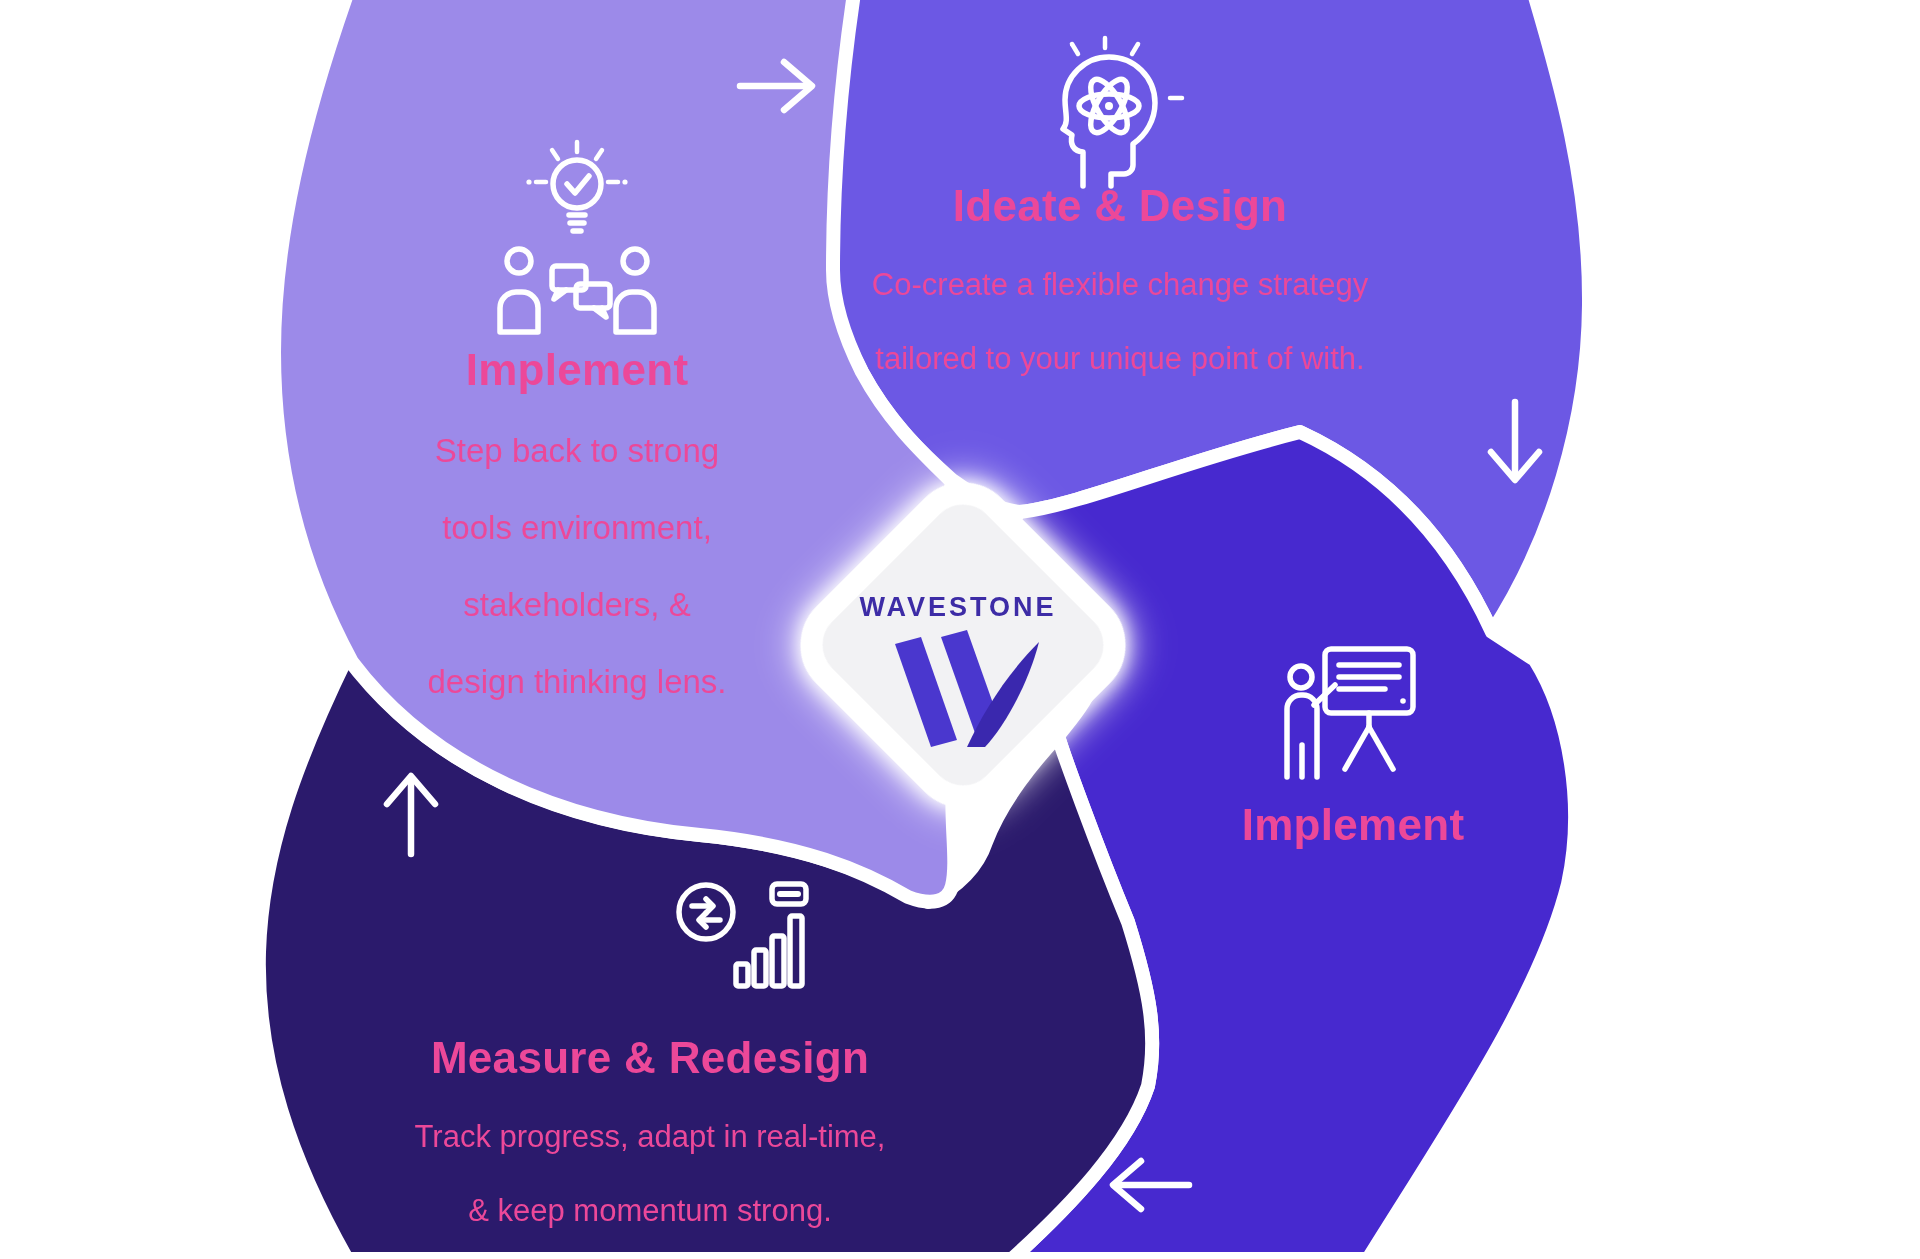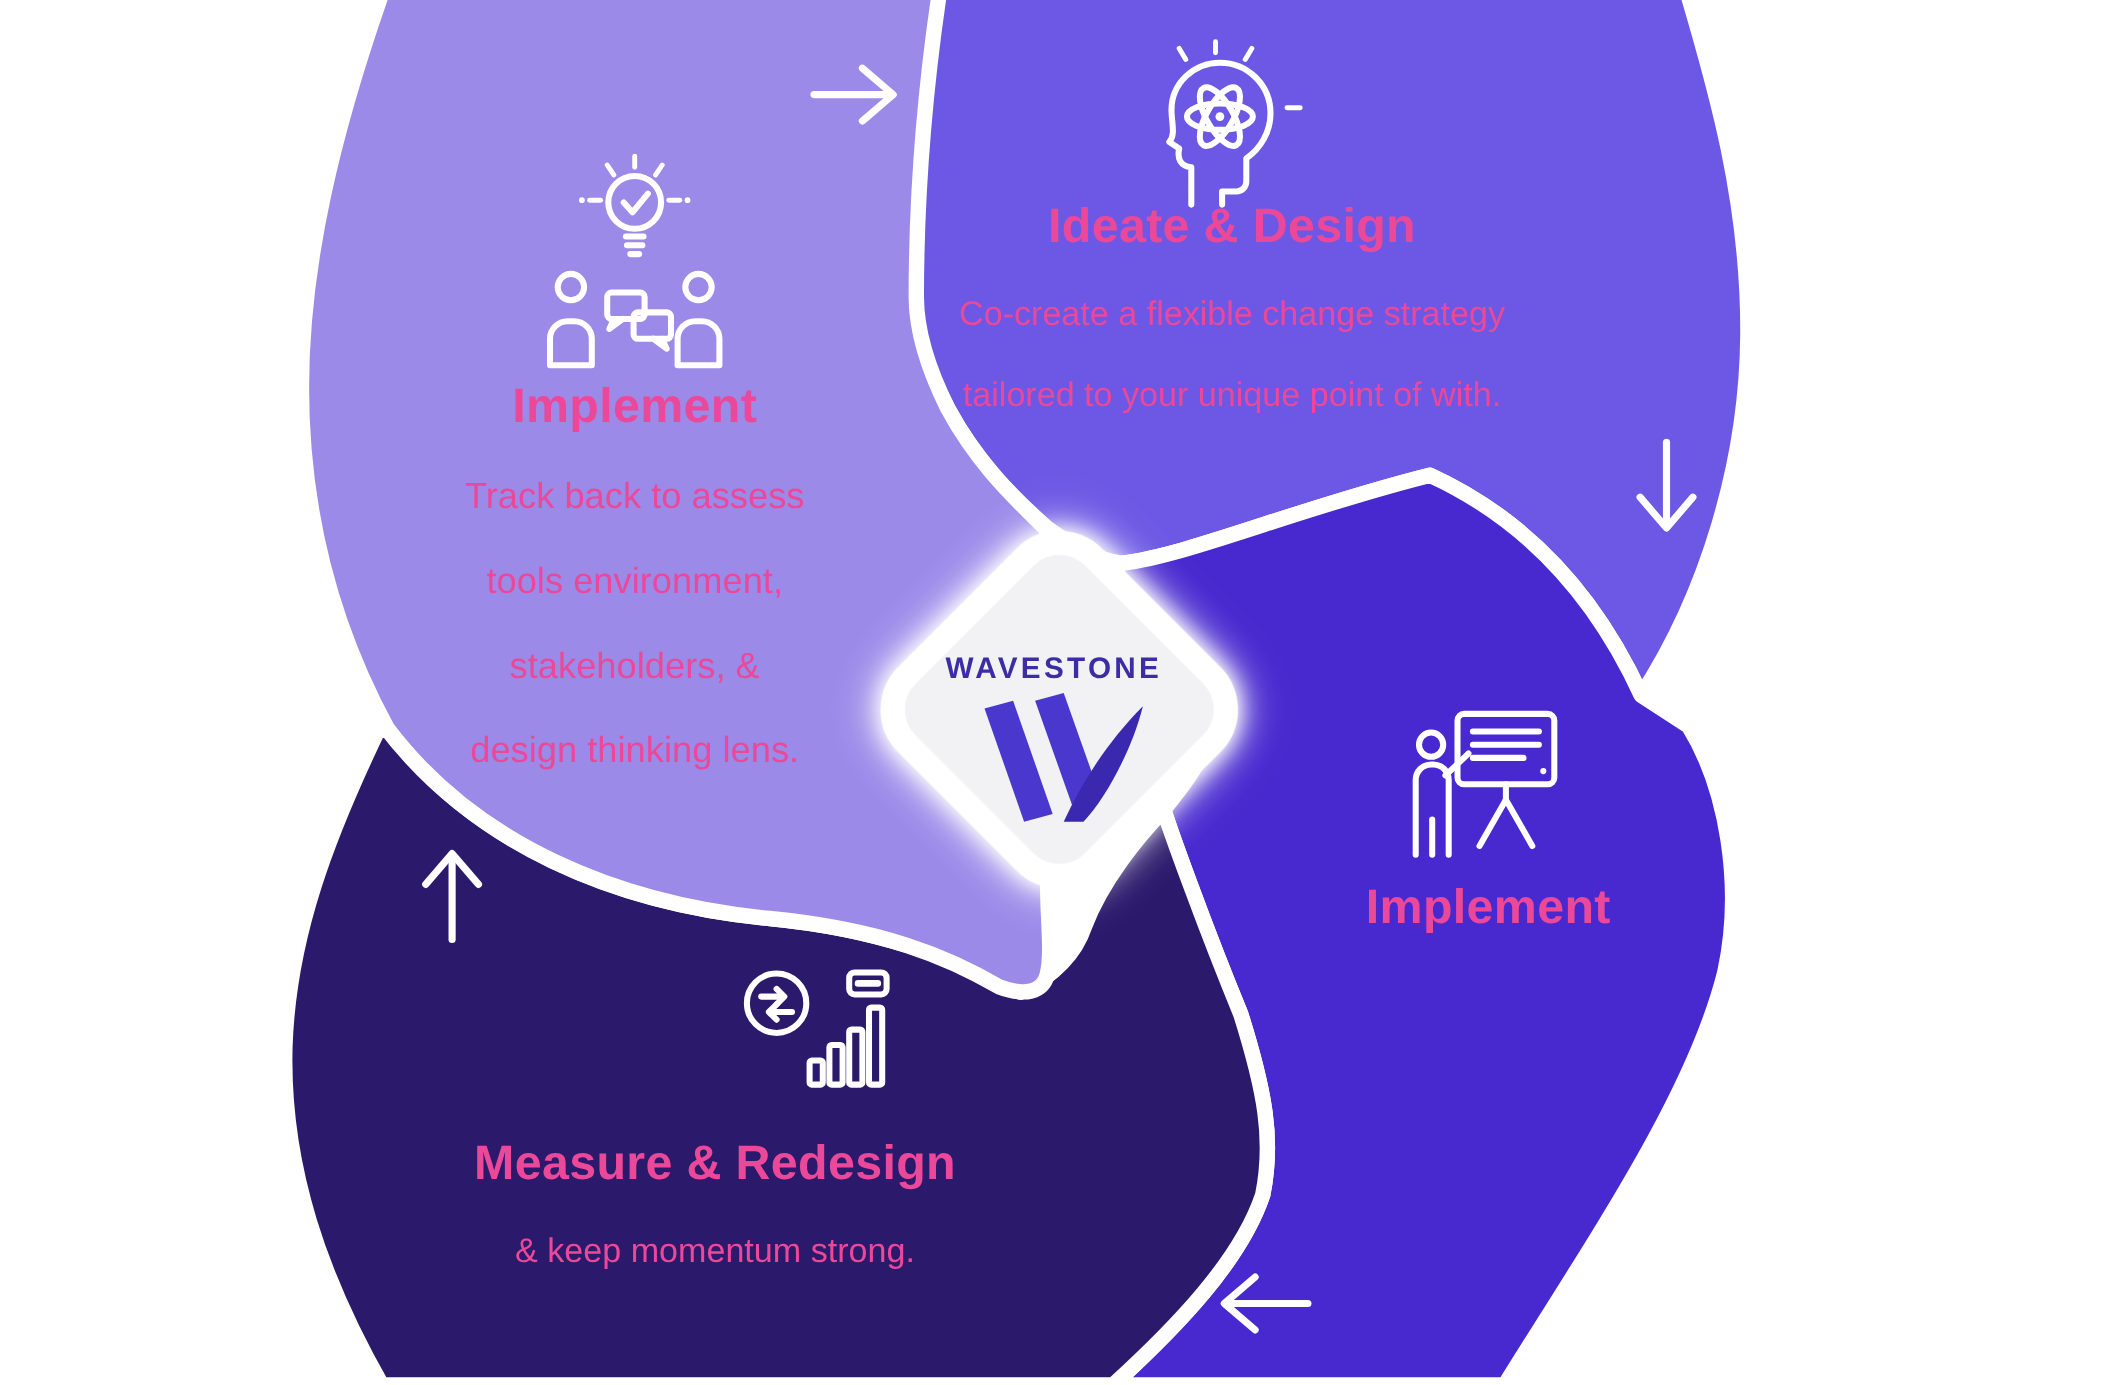--- a/index.html
+++ b/index.html
@@ -203,21 +203,21 @@
   <div class="arrow" style="left:379px; top:764px; width:64px; height:96px;">
     <svg width="64" height="96" viewBox="0 0 64 96">
       <path class="arrow-line" d="M32,90 V14"></path>
       <path class="arrow-line" d="M8,40 L32,12 L56,40"></path>
     </svg>
   </div>
 
   <div class="phase understand" style="left:577px; top:346px;">
     <h2>Implement</h2>
     <div class="desc">
-      <span>Track back to assess</span>
+      <span>Step back to strong</span>
       <span>tools environment,</span>
       <span>stakeholders, &amp;</span>
       <span>design thinking lens.</span>
     </div>
   </div>
 
   <div class="phase ideate" style="left:1120px; top:182px;">
     <h2>Ideate &amp; Design</h2>
     <div class="desc">
       <span>Co-create a flexible change strategy</span>
@@ -225,17 +225,18 @@
     </div>
   </div>
 
   <div class="phase implement" style="left:1353px; top:801px;">
     <h2>Implement</h2>
   </div>
 
   <div class="phase measure" style="left:650px; top:1034px;">
     <h2>Measure &amp; Redesign</h2>
     <div class="desc">
+      <span>Track progress, adapt in real-time,</span>
       <span>&amp; keep momentum strong.</span>
     </div>
   </div>
 
 </div>
 
 </body></html>

